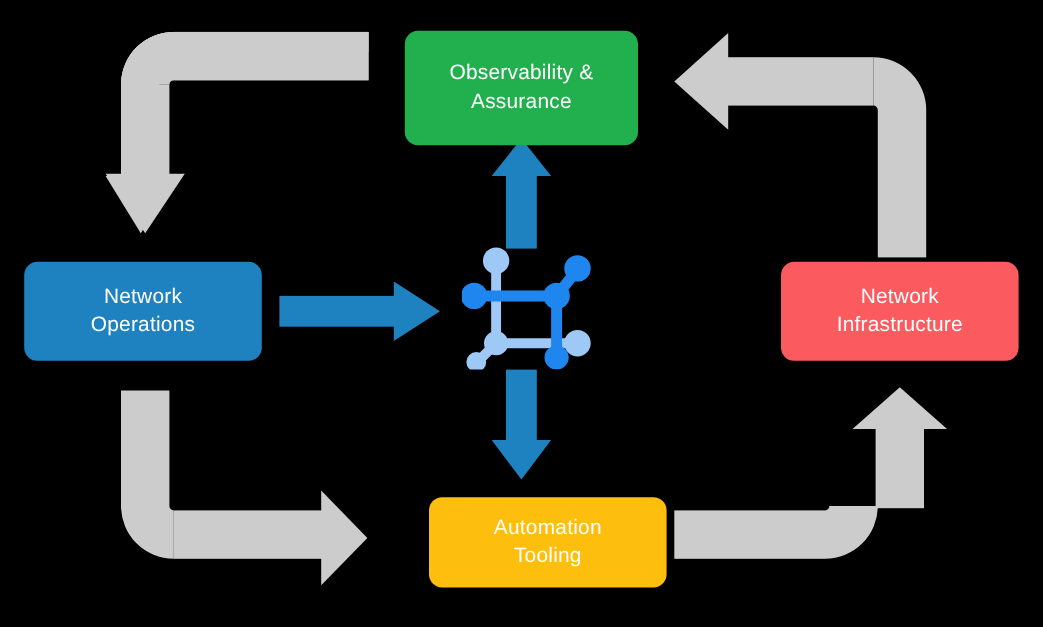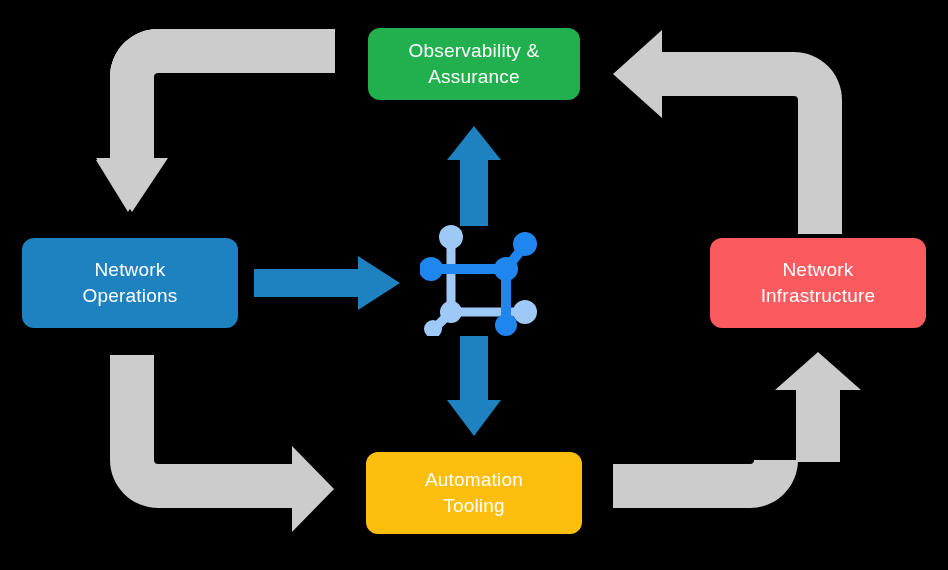--- a/index.html
+++ b/index.html
@@ -41,21 +41,21 @@
     z-index: 5;
   }
   .node-label {
     white-space: pre-line;
     display: block;
   }
   #box-observability {
     left: 368px;
     top: 28px;
     width: 212px;
-    height: 72px;
+    height: 104px;
     background: #22b04f;
   }
   #box-netops {
     left: 22px;
     top: 238px;
     width: 216px;
     height: 90px;
     background: #1f82c0;
   }
   #box-netinfra {
@@ -188,18 +188,18 @@
   <div class="node-box" id="box-netops" style="background: rgb(31, 130, 192); color: rgb(255, 255, 255);">
     <span class="node-label">Network
 Operations</span>
   </div>
 
   <div class="node-box" id="box-netinfra" style="background: rgb(251, 90, 94); color: rgb(255, 255, 255);">
     <span class="node-label">Network
 Infrastructure</span>
   </div>
 
-  <div class="node-box" id="box-automation" style="background: rgb(253, 190, 13); color: rgb(255, 255, 255);">
+  <div class="node-box" id="box-automation" style="background: rgb(253, 190, 13); color: rgb(255, 255, 255); margin-left: 24px;">
     <span class="node-label">Automation
 Tooling</span>
   </div>
 
 </div>
 
 </body></html>

